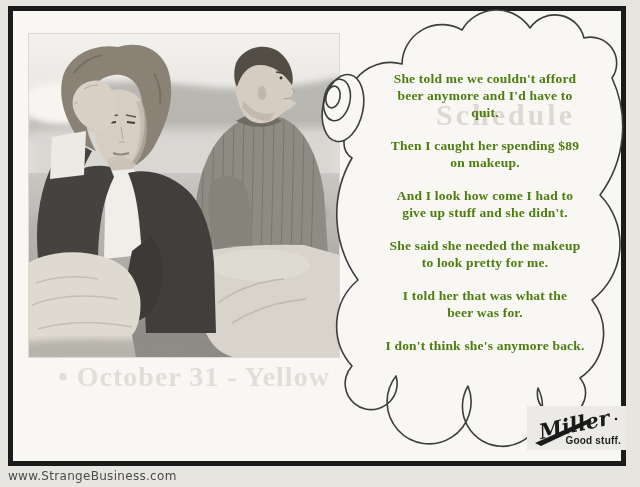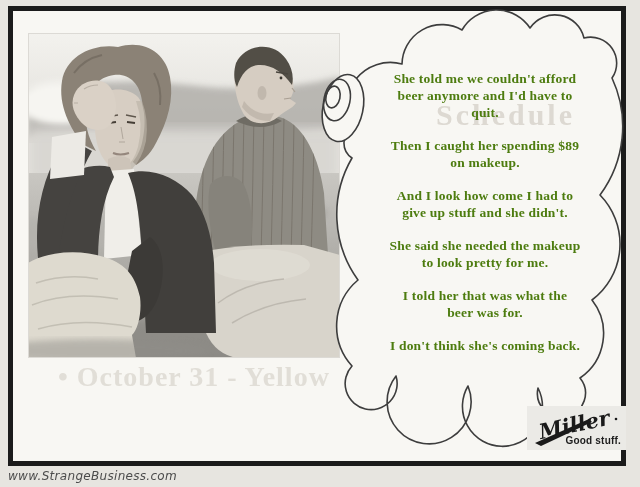--- a/index.html
+++ b/index.html
@@ -14,21 +14,21 @@
   .ghost-schedule{left:388px;top:98px;font-size:30px;letter-spacing:3px;color:#ddd9d2;margin-left:48px;}
   .ghost-july{left:58px;top:361px;font-size:28px;letter-spacing:1px;color:#e1ded7;}
   .thought{position:absolute;left:340px;top:70px;width:290px;text-align:center;
            font-family:Liberation Serif, serif;font-weight:bold;font-size:13.5px;
            line-height:17px;color:#4d7c0f;letter-spacing:.2px;}
   .thought p{margin:0 0 16px 0;white-space:pre-line;}
   .miller{position:absolute;left:527px;top:406px;width:99px;height:44px;background:#ebeae6;}
   .miller .tagline{position:absolute;right:5px;bottom:4px;font-size:10px;font-weight:bold;
            color:#1d1d1d;font-family:"Liberation Sans",sans-serif;letter-spacing:.2px;}
   .footer{position:absolute;left:8px;top:469px;font-size:12px;color:#4c4c4c;
-          letter-spacing:.3px;font-family:"DejaVu Sans",sans-serif;font-style:italic;}
+          letter-spacing:.3px;font-family:"DejaVu Sans",sans-serif;}
 </style>
 </head>
 <body>
 
 <div id="stage">
 
   <div class="frame"></div>
 
   <svg class="photo" viewBox="0 0 312 325" preserveAspectRatio="none">
     <defs>
@@ -154,21 +154,21 @@
 beer anymore and I'd have to
 quit.</p>
     <p>Then I caught her spending $89
 on makeup.</p>
     <p>And I look how come I had to
 give up stuff and she didn't.</p>
     <p>She said she needed the makeup
 to look pretty for me.</p>
     <p>I told her that was what the
 beer was for.</p>
-    <p>I don't think she's coming back.</p>
+    <p>I don't think she's anymore back.</p>
   </div>
 
   <div class="miller">
     <svg width="99" height="44" viewBox="0 0 99 44">
       <text x="48" y="26" text-anchor="middle" transform="rotate(-12 48 22)" font-family="'DejaVu Serif',serif" font-style="italic" font-weight="bold" font-size="21" fill="#1a1a1a">Miller</text>
       <polygon points="8,37 62,13 65,16 14,40" fill="#1a1a1a"></polygon>
       <circle cx="89" cy="13" r="1.3" fill="#1a1a1a"></circle>
     </svg>
     <div class="tagline">Good stuff.</div>
   </div>

